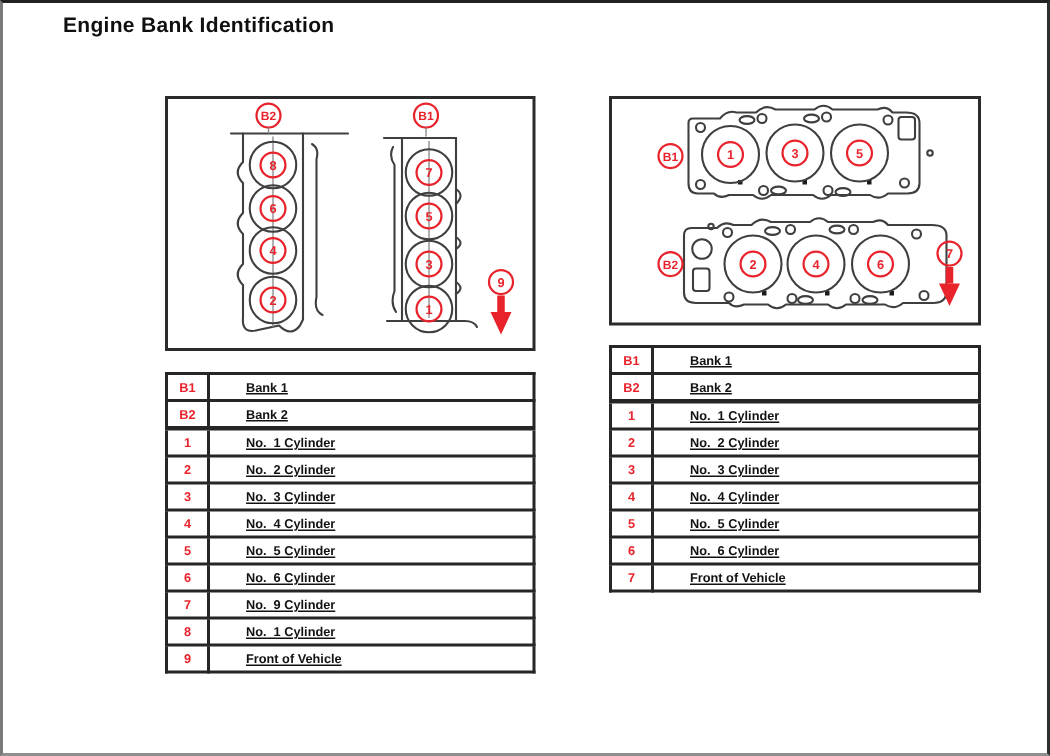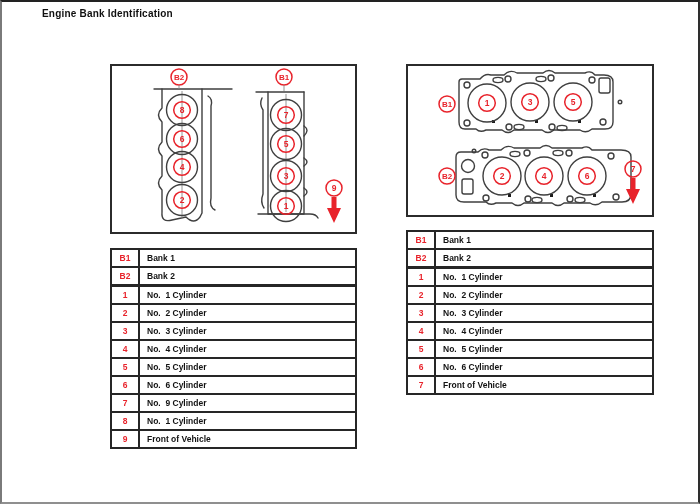--- a/index.html
+++ b/index.html
@@ -6,41 +6,41 @@
   html,body { margin:0; padding:0; background:#fff; }
   .page {
     position:relative; width:700px; height:504px; box-sizing:border-box;
     background:#fff; overflow:hidden;
     font-family:"Liberation Sans", sans-serif;
     border-top:2px solid #222; border-right:2px solid #2e2e2e;
     border-left:2px solid #7a7a7a; border-bottom:2px solid #8f8f8f;
   }
   .title {
     position:absolute; left:40px; top:6px;
-    font-size:10px; font-weight:bold; color:#101010; letter-spacing:0.2px;
+    font-size:14px; font-weight:bold; color:#101010; letter-spacing:0.2px;
   }
   .caption {
     position:absolute; top:30px; width:252px;
     font-size:8.5px; font-weight:bold; color:var(--red);
     line-height:1.3; white-space:pre-wrap;
   }
   .cap1 { left:108px; }
   .cap2 { left:404px; }
   .figbox { position:absolute; border:2px solid var(--line); background:#fff; }
   .box1 { left:108px; top:62px; width:243px; height:166px; }
   .box2 { left:404px; top:62px; width:244px; height:149px; }
   table.legend { position:absolute; border-collapse:collapse; table-layout:fixed; }
   .legend1 { left:108px; top:246px; width:247px; }
   .legend2 { left:404px; top:228px; width:248px; }
   table.legend td {
     border:2px solid #262626; height:16px; padding:0;
     font-size:8.5px; font-weight:bold; overflow:hidden;
   }
   table.legend td.key { width:26px; text-align:center; color:var(--red); }
-  table.legend td.lbl { padding-left:7px; color:#121212; white-space:pre; }
+  table.legend td.lbl { padding-left:24px; color:#121212; white-space:pre;text-decoration:underline; }
   table.legend tr:nth-child(2) td { border-bottom-width:3px; }
   svg { display:block; }
   .ol   { fill:none; stroke:var(--stroke); stroke-width:1.4; stroke-linejoin:round; stroke-linecap:round; }
   .thin { fill:none; stroke:#8a8a8a; stroke-width:0.9; }
   .rc   { fill:none; stroke:var(--red); stroke-width:1.5; }
   .rt   { fill:var(--red); font-size:8.5px; font-weight:bold; text-anchor:middle; }
   .bt   { fill:var(--red); font-size:8px;  font-weight:bold; text-anchor:middle; }
   .rf   { fill:var(--red); stroke:none; }
   .sq   { fill:#1c1c1c; stroke:none; }
 </style>

